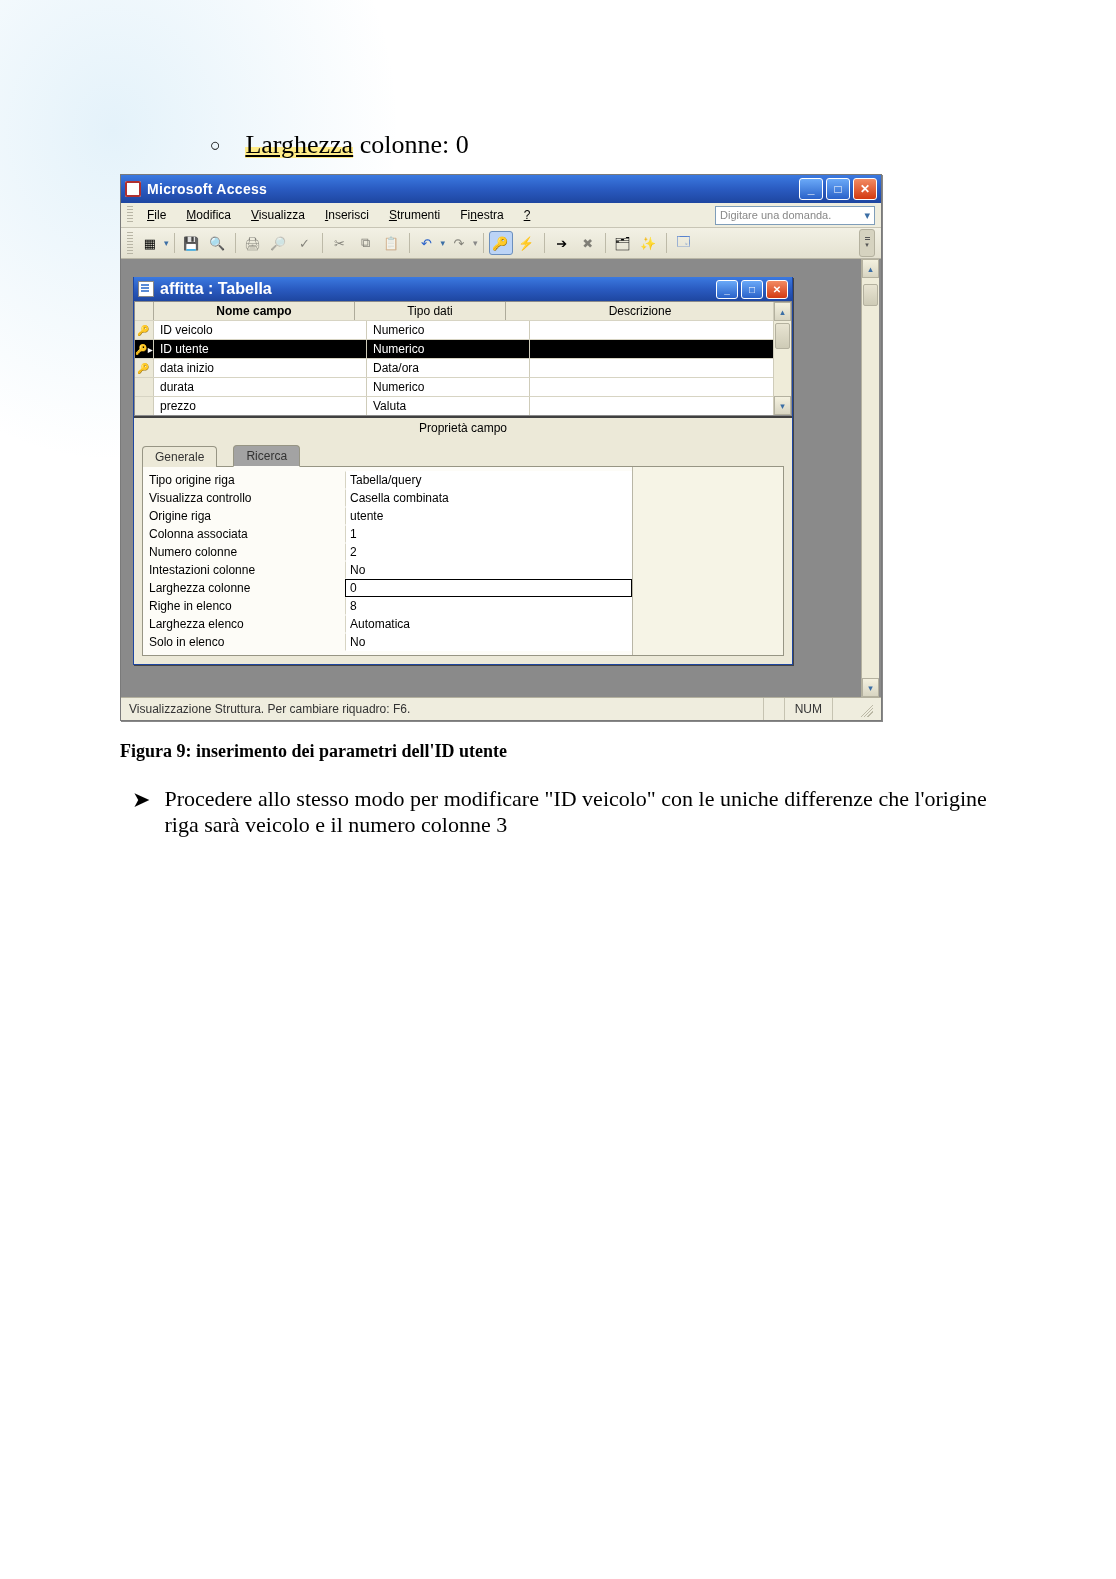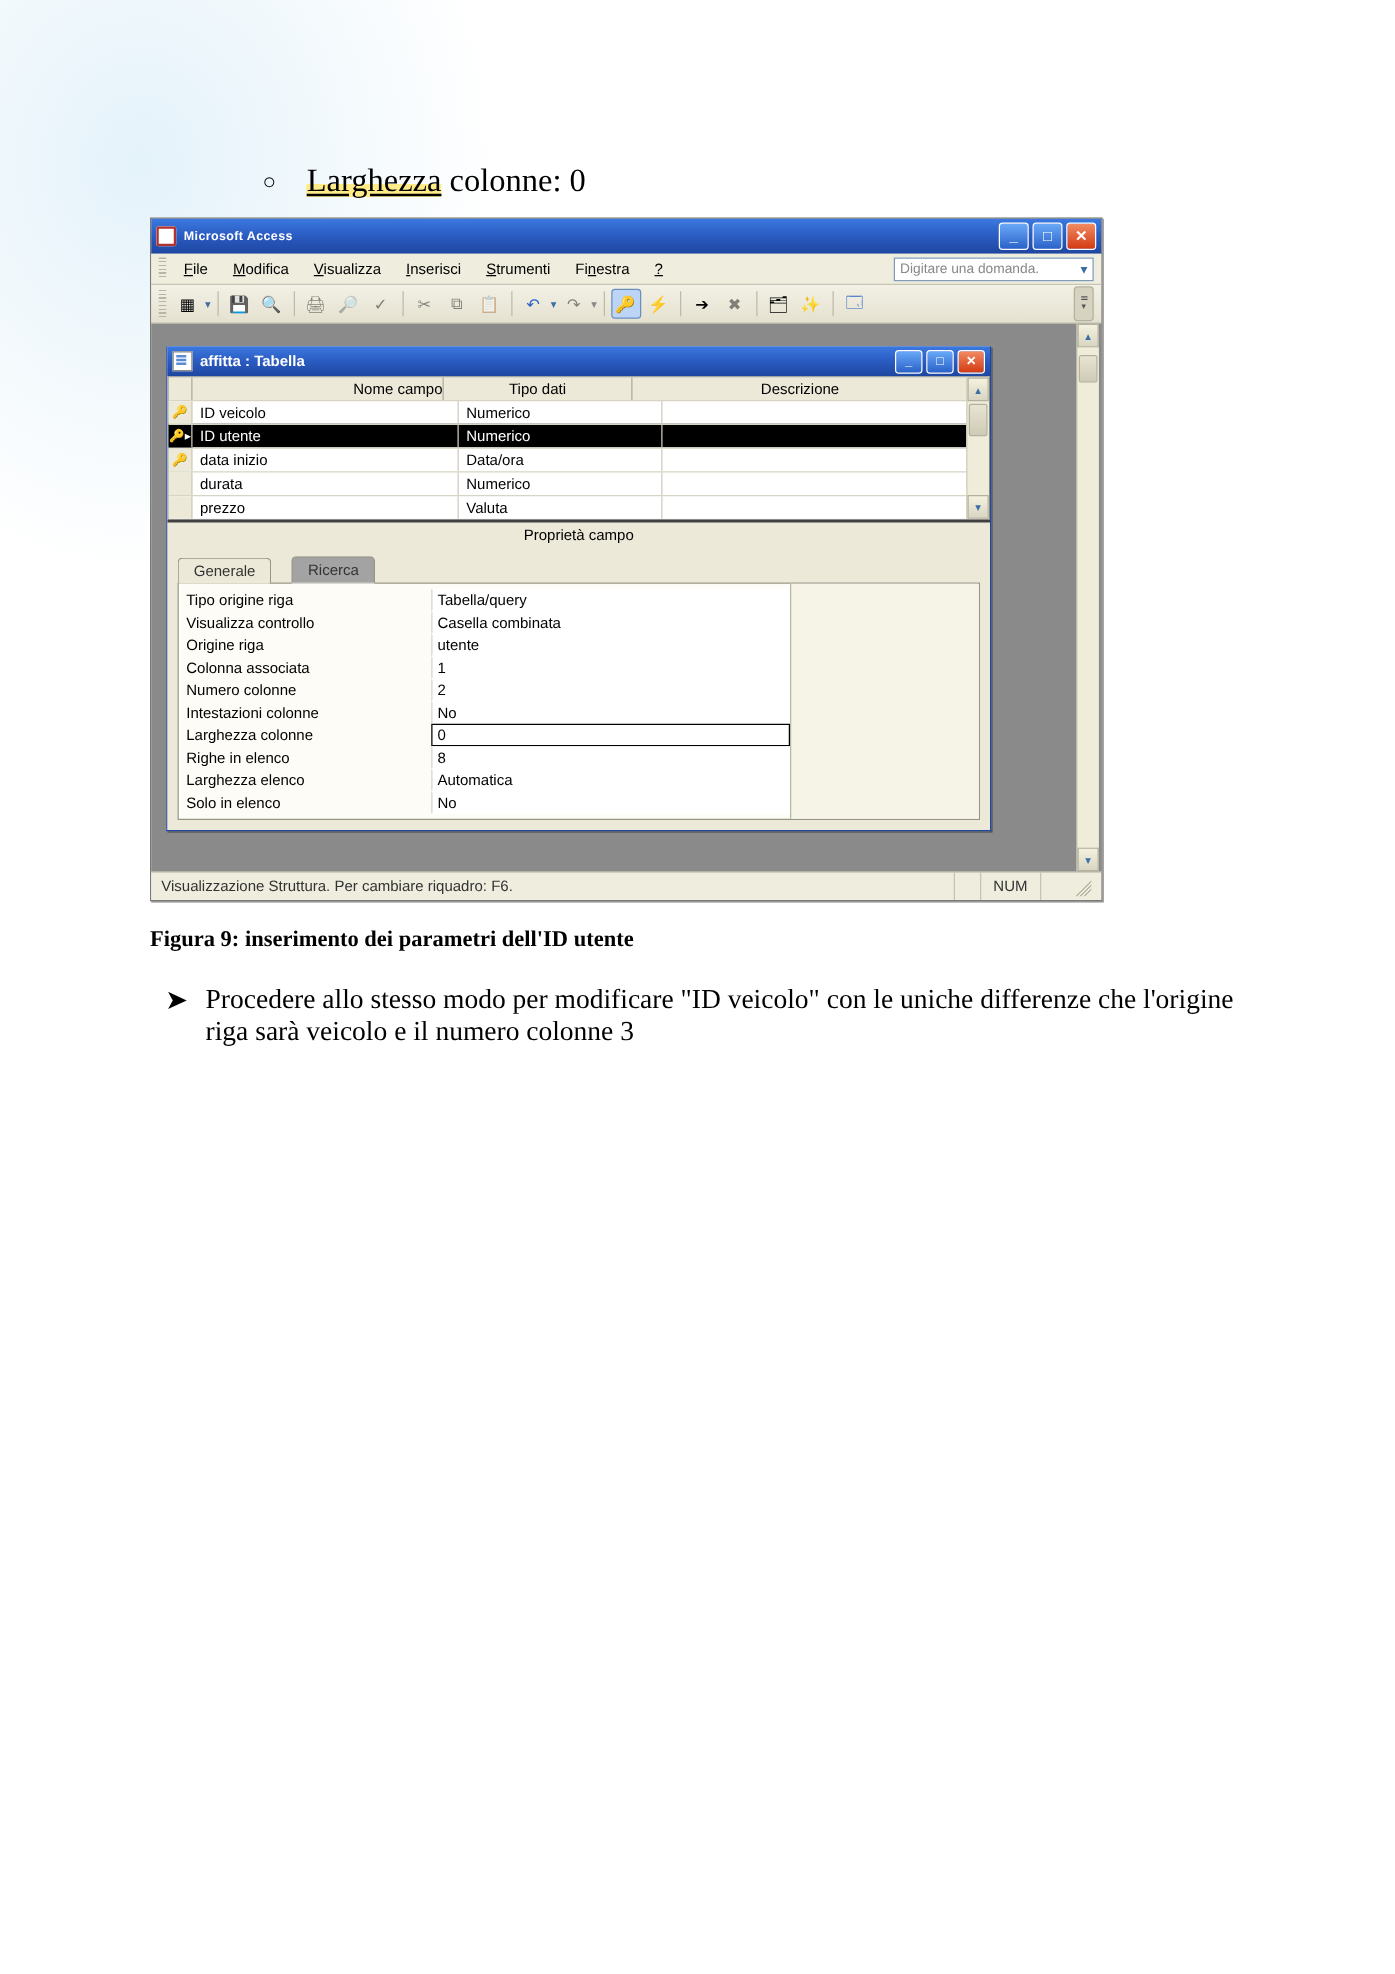--- a/index.html
+++ b/index.html
@@ -86,21 +86,21 @@
   .titlebar .app-icon {
     width: 16px; height: 16px;
     background: #fff;
     border-radius: 2px;
     margin-right: 6px;
     position: relative;
     box-shadow: inset 0 0 0 2px #b03030;
   }
   .titlebar .title-text {
     font-weight: bold;
-    font-size: 10px;
+    font-size: 14px;
     flex: 1;
     letter-spacing: .3px;
     font-family: "Trebuchet MS", Tahoma, sans-serif;
   }
   .winbtns { display:flex; gap:3px; }
   .winbtn {
     width: 22px; height: 20px;
     border: 1px solid #fff;
     border-radius: 3px;
     display: flex; align-items:center; justify-content:center;
@@ -238,38 +238,38 @@
   .inner-titlebar .tbl-icon {
     width:14px;height:14px;margin-right:6px;
     background:#fff;border:1px solid #888;
     position:relative;
   }
   .inner-titlebar .tbl-icon::before{
     content:''; position:absolute; left:2px; top:2px; width:8px;height:2px; background:#5a8bd5;
     box-shadow: 0 3px 0 #5a8bd5, 0 6px 0 #5a8bd5;
   }
   .inner-titlebar .title-text {
-    font-weight:bold; font-size:12px; flex:1;
+    font-weight:bold; font-size:16px; flex:1;
     font-family: "Trebuchet MS", Tahoma, sans-serif;
   }
   .inner-titlebar .winbtns .winbtn {width:20px;height:17px;font-size:10px;}
 
   .design-grid {
     background:#fff;
     border:1px solid #8a8a8a;
     margin:0;
     position: relative;
   }
   .dg-head {
     display:flex;
     background:#ece9d8;
     font-weight:normal;
   }
   .dg-head .c1{width:18px;border-right:1px solid #aeab9a;}
-  .dg-head .c2{flex:0 0 200px;border-right:1px solid #aeab9a;text-align:right;padding:2px 0;}
+  .dg-head .c2{flex:0 0 200px;border-right:1px solid #aeab9a;text-align:center;padding:2px 0;font-weight:bold;}
   .dg-head .c3{flex:0 0 150px;border-right:1px solid #aeab9a;text-align:center;padding:2px 0;}
   .dg-head .c4{flex:1;text-align:center;padding:2px 0;}
   .dg-row {
     display:flex; height:18px;
     border-top:1px solid #d7d4c3;
     background:#fff;
   }
   .dg-row.selected {background:#000;color:#fff;}
   .dg-row.selected .c1{background:#000;}
   .dg-row .c1{

